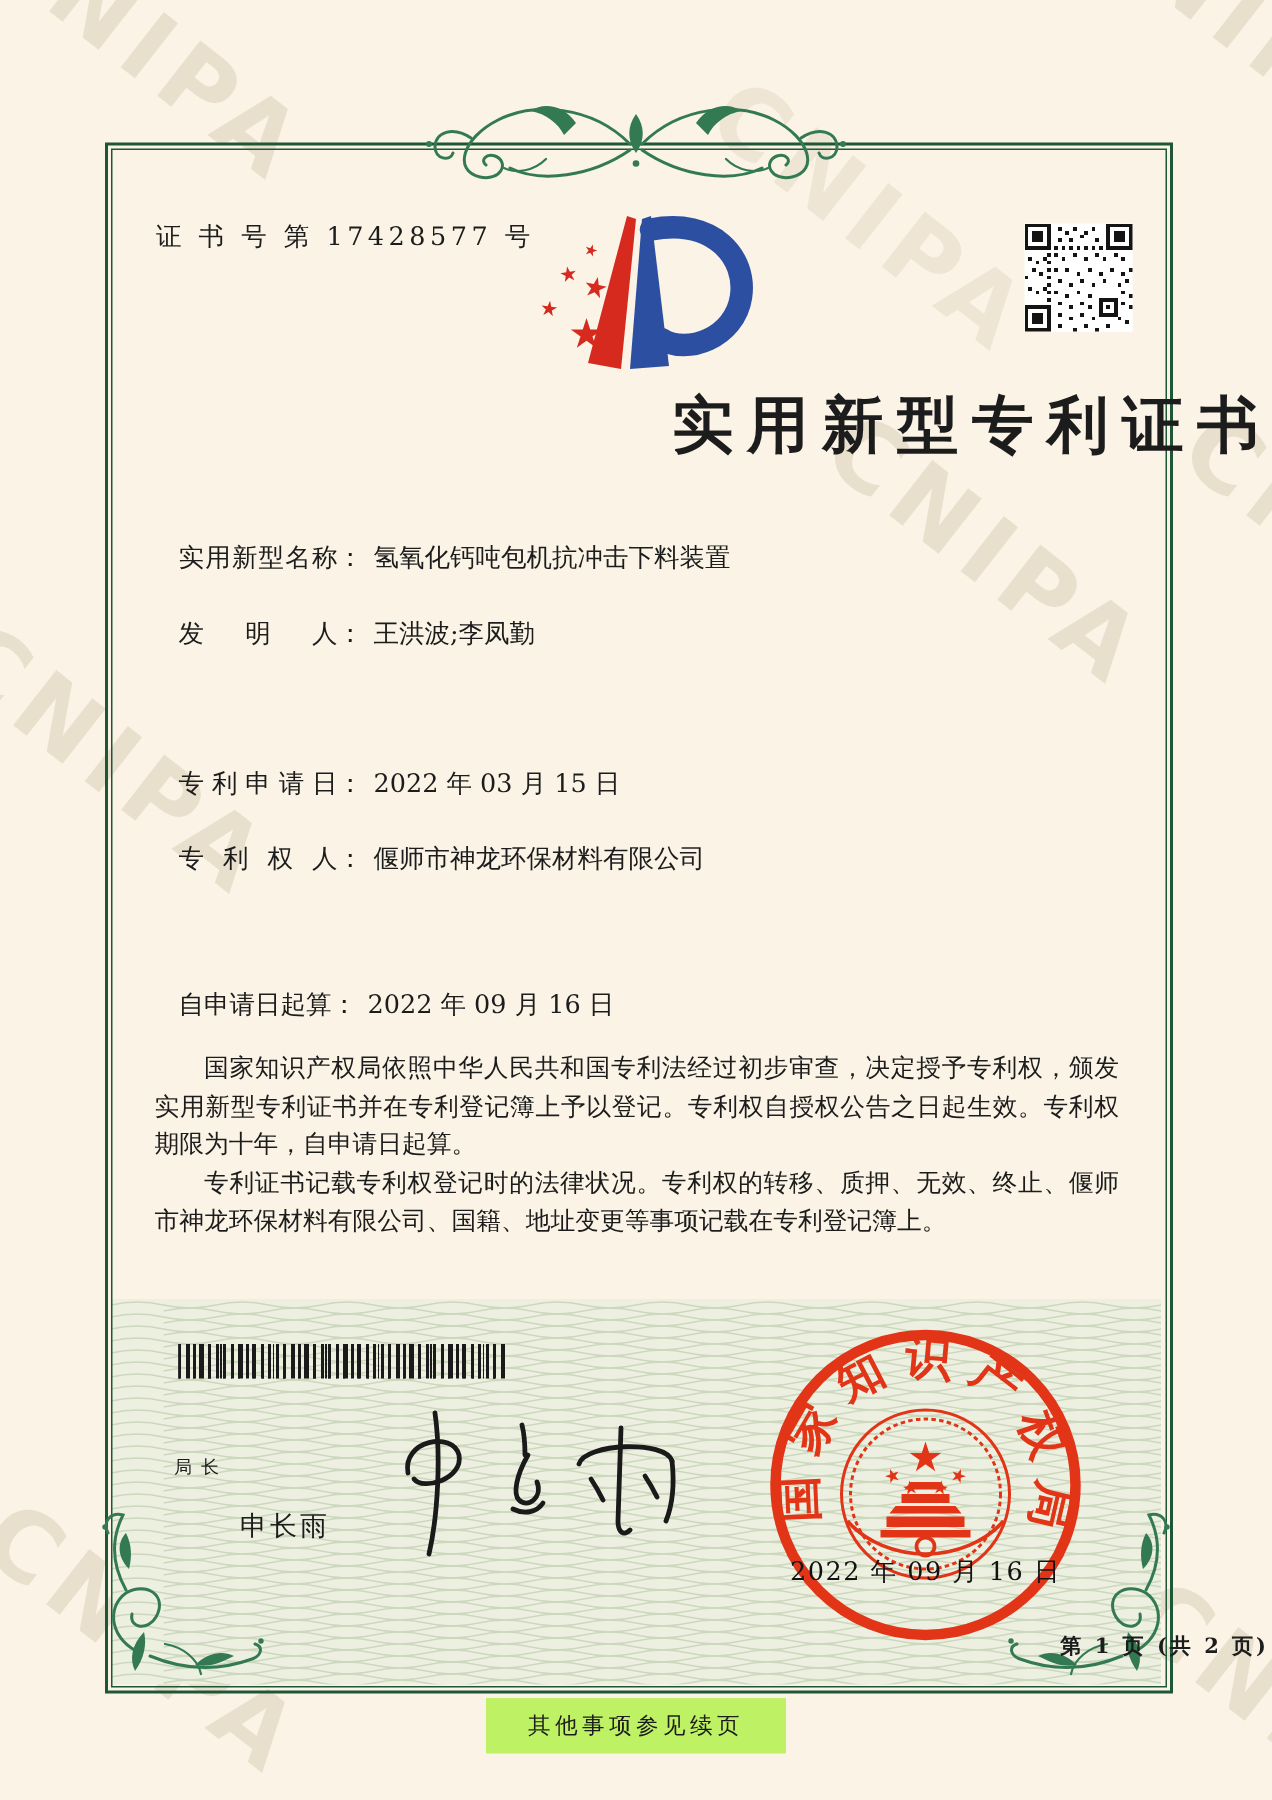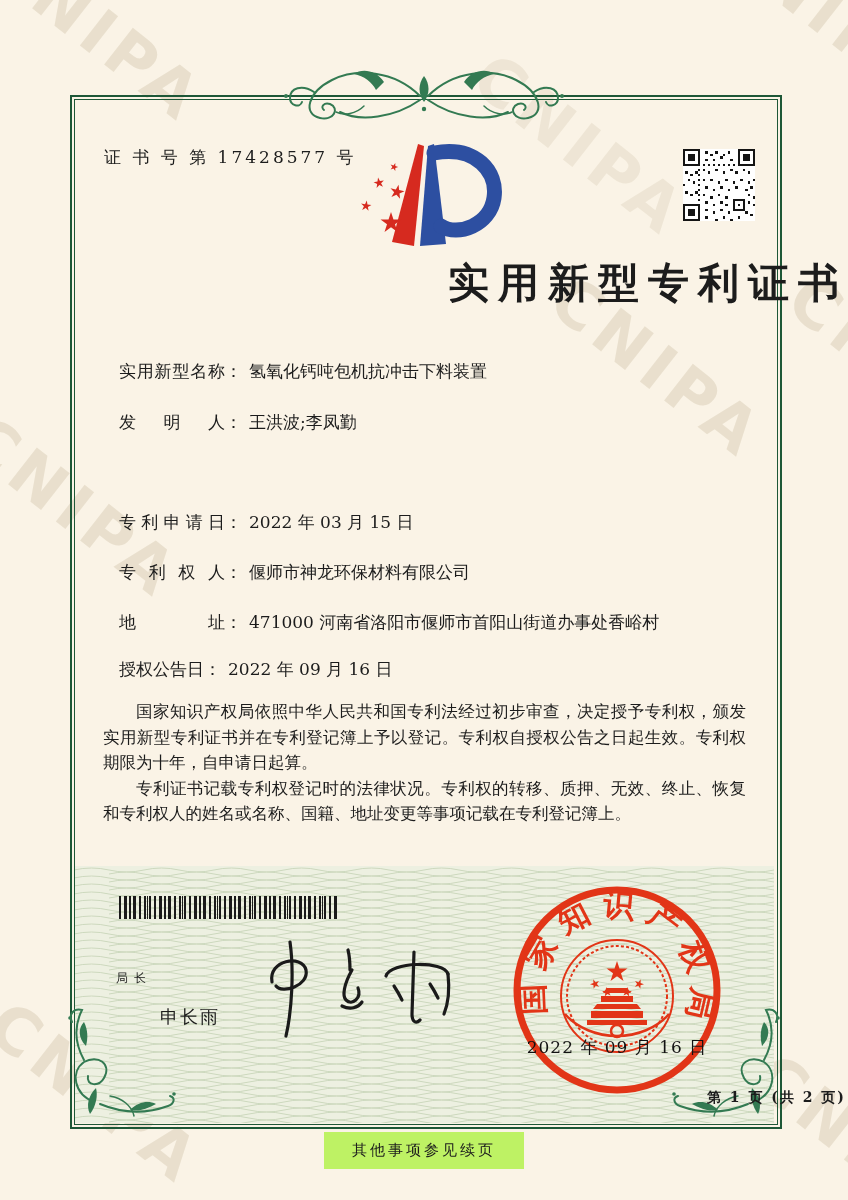--- a/index.html
+++ b/index.html
@@ -226,31 +226,28 @@
     </div>
     <div class="frow" style="top:411px">
       <span class="flabel">发明人</span><span>：</span><span class="fvalue">王洪波;李凤勤</span>
     </div>
     <div class="frow" style="top:511px">
       <span class="flabel">专利申请日</span><span>：</span><span class="fvalue">2022 年 03 月 15 日</span>
     </div>
     <div class="frow" style="top:561px">
       <span class="flabel">专利权人</span><span>：</span><span class="fvalue">偃师市神龙环保材料有限公司</span>
     </div>
-    <div class="frow" style="top:611px">
-      <span class="flabel">地址</span><span>：</span><span class="fvalue">471000 河南省洛阳市偃师市首阳山街道办事处香峪村</span>
-    </div>
 
     <div class="frow" style="top:658px;width:643px">
-      <span>授权公告日</span><span>：</span><span class="fvalue">2022 年 09 月 16 日</span>
+      <span>自申请日起算</span><span>：</span><span class="fvalue">2022 年 09 月 16 日</span>
     </div>
 
     <div class="paras">
       <p>国家知识产权局依照中华人民共和国专利法经过初步审查，决定授予专利权，颁发实用新型专利证书并在专利登记簿上予以登记。专利权自授权公告之日起生效。专利权期限为十年，自申请日起算。</p>
-      <p>专利证书记载专利权登记时的法律状况。专利权的转移、质押、无效、终止、恢复和专利权人的姓名或名称、国籍、地址变更等事项记载在专利登记簿上。</p>
+      <p>专利证书记载专利权登记时的法律状况。专利权的转移、质押、无效、终止、偃师市神龙环保材料有限公司、国籍、地址变更等事项记载在专利登记簿上。</p>
     </div>
 
     <div class="barcode"></div>
 
     <div class="sig-title">局长</div>
     <div class="sig-name">申长雨</div>
 
     <svg class="signature" width="215" height="105" viewBox="0 0 215 105">
       <g fill="none" stroke="#1a1a1a" stroke-width="3.2" stroke-linecap="round">
         <path d="M24,46 C20,24 54,18 58,34 C61,50 34,58 28,50"></path>

